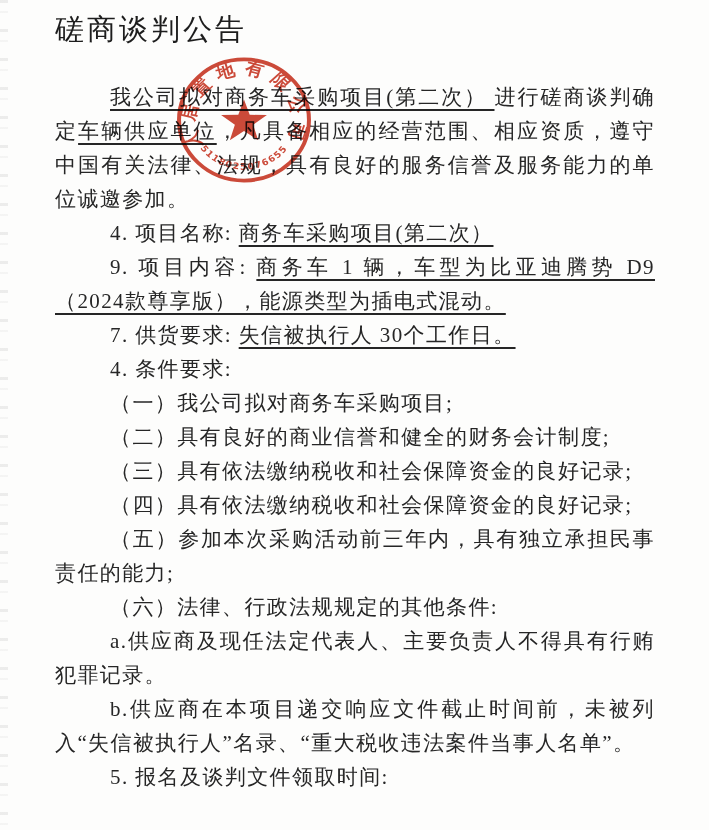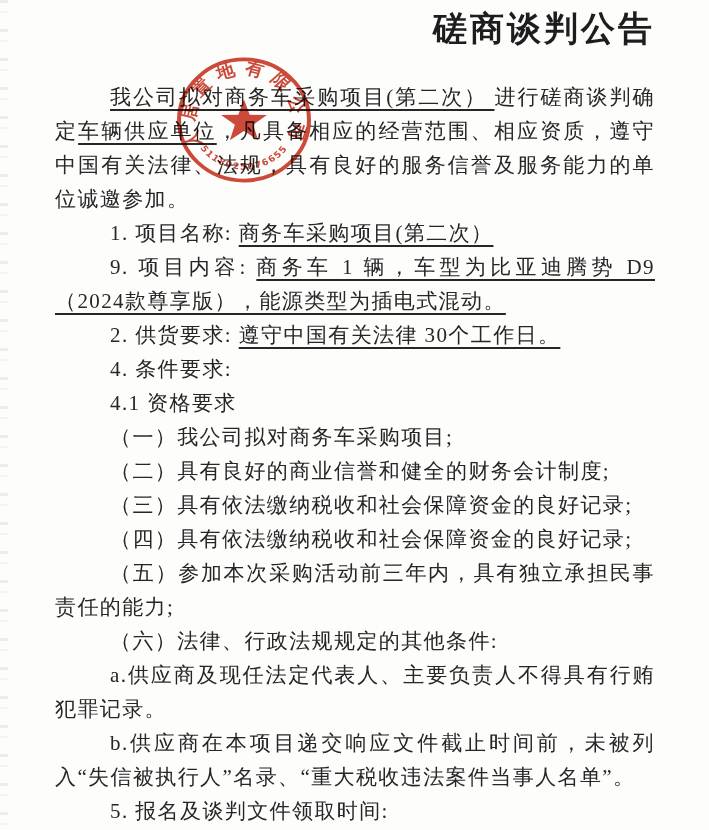--- a/index.html
+++ b/index.html
@@ -23,24 +23,24 @@
       to bottom,
       rgba(150,150,150,0.16) 0 3px,
       rgba(255,255,255,0)   3px 11px,
       rgba(170,170,170,0.10) 11px 13px,
       rgba(255,255,255,0)   13px 29px
     );
     pointer-events: none;
   }
   h1.doc-title {
     margin: 12px 0 0 0;
-    font-size: 34px;
+    font-size: 29px;
     line-height: 34px;
-    font-weight: bold;
-    text-align: right;
+    font-weight: normal;
+    text-align: left;
     letter-spacing: 3px;
     color: #1d1d1d;
   }
   .body-text {
     margin-top: 34px;
     font-size: 21px;
     line-height: 34px;
     letter-spacing: 1.4px;
     text-align: justify;
     color: #262626;
@@ -82,25 +82,24 @@
 </head>
 <body>
 
 <div class="page">
   <div class="scan-edge"></div>
 
   <h1 class="doc-title">磋商谈判公告</h1>
 
   <div class="body-text">
       <p class="para"><span class="u">我公司拟对商务车采购项目(第二次） </span><span>进行磋商谈判确定</span><span class="u">车辆供应单位</span><span>，凡具备相应的经营范围、相应资质，遵守中国有关法律、法规，具有良好的服务信誉及服务能力的单位诚邀参加。</span></p>
-      <p class="para"><span>1. 项目名称: </span><span class="u">商务车采购项目(第二次） </span></p>
+      <p class="para"><span>4. 项目名称: </span><span class="u">商务车采购项目(第二次） </span></p>
       <p class="para"><span>9. 项目内容: </span><span class="u">商务车 1 辆，车型为比亚迪腾势 D9（2024款尊享版），能源类型为插电式混动。</span></p>
-      <p class="para"><span>2. 供货要求: </span><span class="u">遵守中国有关法律 30个工作日。 </span></p>
+      <p class="para"><span>7. 供货要求: </span><span class="u">失信被执行人 30个工作日。 </span></p>
       <p class="para"><span>4. 条件要求:</span></p>
-      <p class="para"><span>4.1 资格要求</span></p>
       <p class="para"><span>（一）我公司拟对商务车采购项目;</span></p>
       <p class="para"><span>（二）具有良好的商业信誉和健全的财务会计制度;</span></p>
       <p class="para"><span>（三）具有依法缴纳税收和社会保障资金的良好记录;</span></p>
       <p class="para"><span>（四）具有依法缴纳税收和社会保障资金的良好记录;</span></p>
       <p class="para"><span>（五）参加本次采购活动前三年内，具有独立承担民事责任的能力;</span></p>
       <p class="para"><span>（六）法律、行政法规规定的其他条件:</span></p>
       <p class="para"><span>a.供应商及现任法定代表人、主要负责人不得具有行贿犯罪记录。</span></p>
       <p class="para"><span>b.供应商在本项目递交响应文件截止时间前，未被列入“失信被执行人”名录、“重大税收违法案件当事人名单”。</span></p>
       <p class="para"><span>5.  报名及谈判文件领取时间:</span></p>
     </div>

